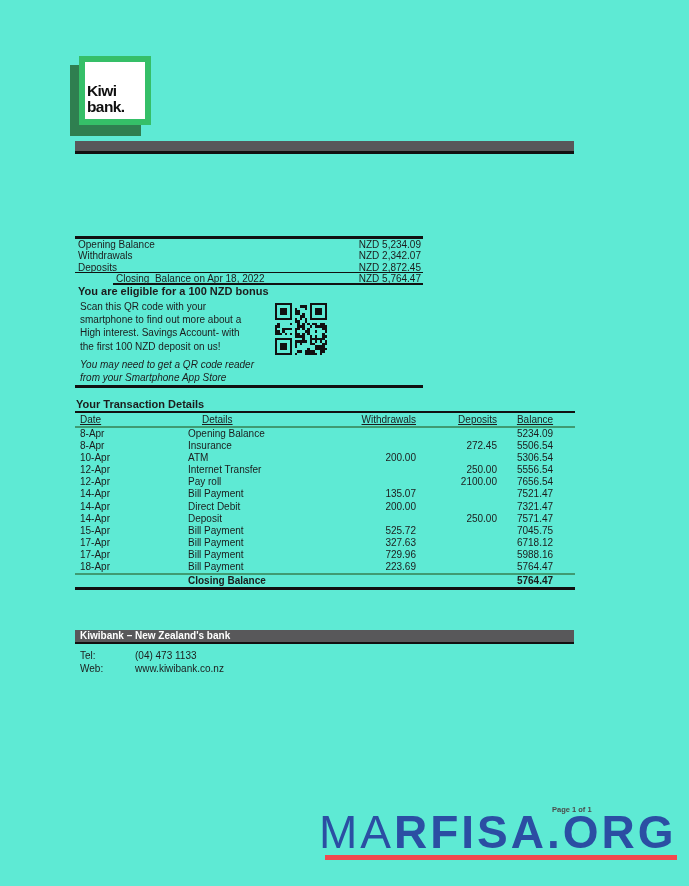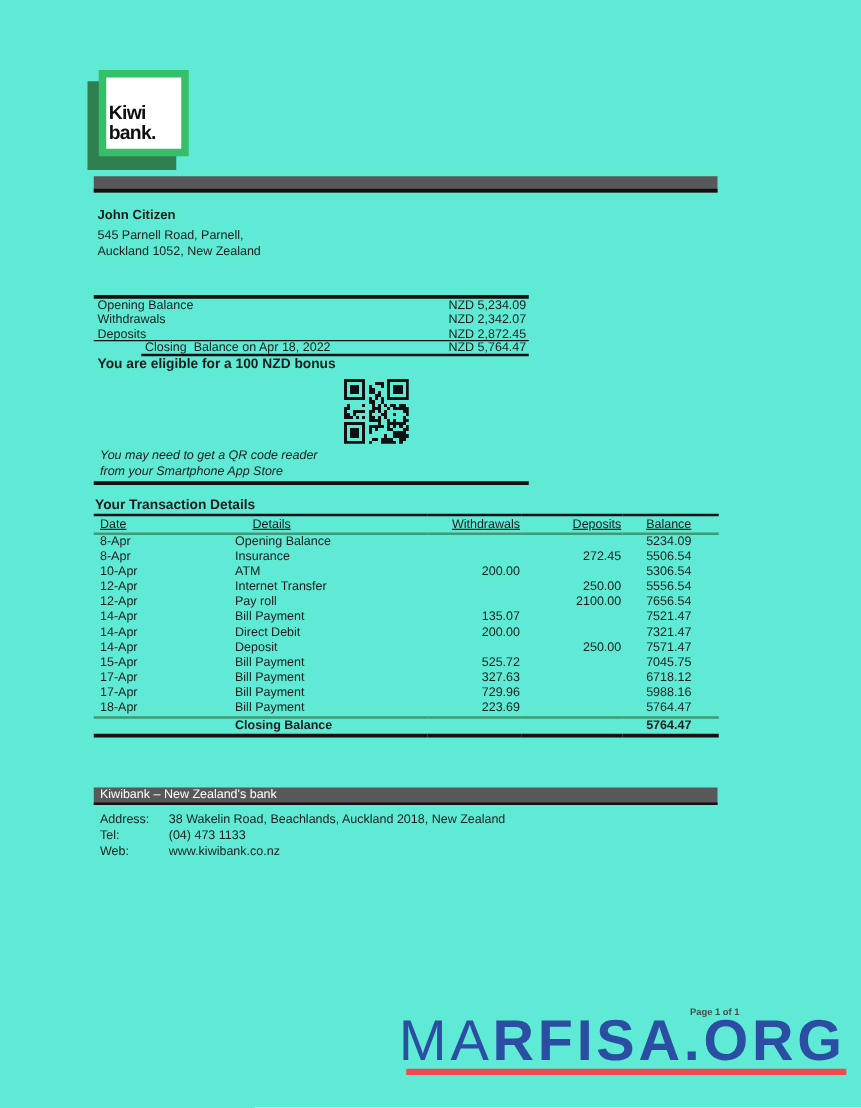--- a/index.html
+++ b/index.html
@@ -44,21 +44,21 @@
   table.tx .c1 { text-align:left;  padding-left:5px; }
   table.tx td.c2 { text-align:left; padding-left:8px; }
   table.tx th.c2 { text-align:left; padding-left:22px; }
   table.tx .c3, table.tx .c4 { text-align:right; padding-right:1px; }
   table.tx .c5 { text-align:center; padding-right:3px; }
   table.tx tfoot td { border-top:2.5px solid #3f9b72; border-bottom:3px solid #111;
                       font-weight:bold; height:13.5px; }
   
   .footer-bar { position:absolute; left:75px; top:630px; width:499px; height:14px;
                 background:#58585a; border-bottom:2.5px solid #111; color:#fff;
-                font-weight:normal; font-size:10px; line-height:12px; padding-left:5px; }
+                font-weight:bold; font-size:10px; line-height:12px; padding-left:5px; }
   .footer-rows { position:absolute; left:80px; top:649px; font-size:10px; line-height:13.2px; }
   .footer-rows .flabel { display:inline-block; width:55px; }
   
   .page-num { position:absolute; left:512px; top:805px; font-size:7.5px; font-weight:bold; color:#4b4b4b;margin-left:40px; }
   .marfisa { position:absolute; left:319px; top:810px; font-size:46px; line-height:45px;
              letter-spacing:3px; white-space:nowrap; }
   .marfisa .m-light { font-weight:400; }
   .marfisa .m-bold  { font-weight:700; }
   .marfisa-line { position:absolute; left:325px; top:855px; width:352px; height:5px; }
 </style>
@@ -72,34 +72,35 @@
     <div class="logo-green"></div>
     <div class="logo-white"></div>
     <div class="logo-text">
       <div>Kiwi</div>
       <div>bank.</div>
     </div>
   </div>
 
   <div class="top-bar"></div>
 
-  <div class="customer">
-    <div class="cust-name">John Citizen</div>
-    <div>545 Parnell Road, Parnell,</div>
-    <div>Auckland 1052, New Zealand</div>
-  </div>
 
   <div class="summary">
       <div class="sum-row"><span>Opening Balance</span><span>NZD 5,234.09</span></div>
       <div class="sum-row"><span>Withdrawals</span><span>NZD 2,342.07</span></div>
       <div class="sum-row"><span>Deposits</span><span>NZD 2,872.45</span></div>
       <div class="sum-row"><span>Closing  Balance on Apr 18, 2022</span><span>NZD 5,764.47</span></div>
     </div>
 
   <div class="bonus-heading">You are eligible for a 100 NZD bonus</div>
+  <div class="bonus-text">
+      <div>Scan this QR code with your</div>
+      <div>smartphone to find out more about a</div>
+      <div>High interest. Savings Account- with</div>
+      <div>the first 100 NZD deposit on us!</div>
+    </div>
   <svg class="qr" viewBox="0 0 21 21" shape-rendering="crispEdges" xmlns="http://www.w3.org/2000/svg">
       <rect x="0" y="0" width="1" height="1"></rect>
       <rect x="1" y="0" width="1" height="1"></rect>
       <rect x="2" y="0" width="1" height="1"></rect>
       <rect x="3" y="0" width="1" height="1"></rect>
       <rect x="4" y="0" width="1" height="1"></rect>
       <rect x="5" y="0" width="1" height="1"></rect>
       <rect x="6" y="0" width="1" height="1"></rect>
       <rect x="0" y="1" width="1" height="1"></rect>
       <rect x="6" y="1" width="1" height="1"></rect>
@@ -437,21 +438,20 @@
           <td class="c5">5764.47</td>
         </tr>
       </tfoot>
     </table>
   </div>
 
   <div class="footer-bar">
     <span>Kiwibank – New Zealand's bank</span>
   </div>
   <div class="footer-rows">
-      <div><span class="flabel">Address:</span><span>38 Wakelin Road, Beachlands, Auckland 2018, New Zealand</span></div>
       <div><span class="flabel">Tel:</span><span>(04) 473 1133</span></div>
       <div><span class="flabel">Web:</span><span>www.kiwibank.co.nz</span></div>
     </div>
 
   <div class="page-num">Page 1 of 1</div>
   <div class="marfisa" style="color: rgb(43, 78, 163);">
     <span class="m-light">MA</span><span class="m-bold">RFISA.ORG</span>
   </div>
   <div class="marfisa-line" style="background: rgb(242, 73, 78);"></div>
 

